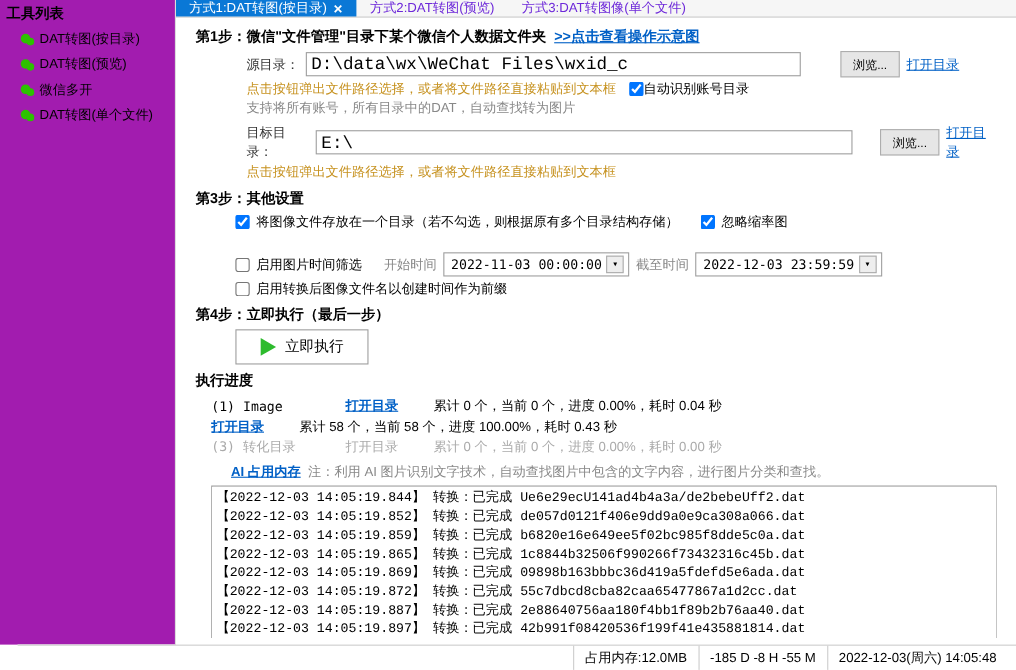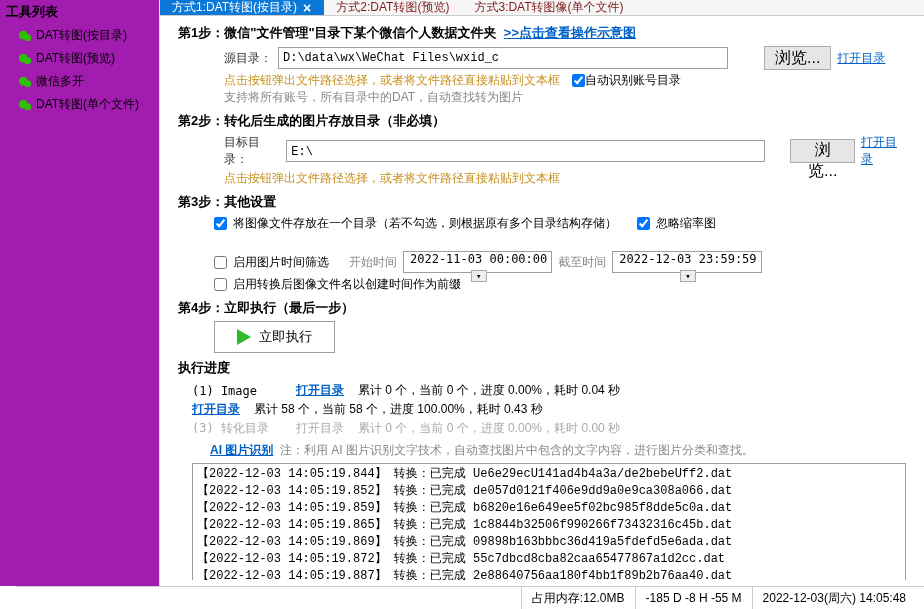--- a/index.html
+++ b/index.html
@@ -5,42 +5,42 @@
   * { box-sizing: border-box; margin: 0; padding: 0; }
   body { font-family: "Microsoft YaHei", "SimSun", sans-serif; font-size: 12px; color: #000; background: #fff; width: 924px; height: 609px; overflow: hidden; position: relative; }
   .app { display: flex; height: 586px; }
   .sidebar { width: 160px; border-right: 1px solid #ddd; background: #a21caf; flex-shrink: 0; }
   .sidebar-header { padding: 3px 6px; font-weight: bold; font-size: 13px; }
   .tree-item { display: flex; align-items: center; gap: 4px; padding: 3px 4px 3px 18px; cursor: pointer; }
   .icon-wechat { width: 14px; height: 14px; display:inline-flex; align-items:center; justify-content:center; }
   .icon-wechat svg { width:14px; height:14px; }
   .content { flex: 1; display: flex; flex-direction: column; overflow: hidden; }
   .tabbar { display: flex; background: #f6f6f6; border-bottom: 1px solid #ccc; height: 16px; align-items: stretch; }
-  .tab { padding: 2px 12px; display: flex; align-items: center; gap: 6px; font-size: 12px; color: #7f1d1d; border-right: 1px solid transparent; }
+  .tab { padding: 2px 12px; display: flex; align-items: center; gap: 6px; font-size: 12px; color: #6d28d9; border-right: 1px solid transparent; }
   .tab.active { background: #0a78d6; color: #fff; }
   .tab .close { font-weight: bold; font-size: 14px; line-height: 1; }
   .panel { padding: 8px 18px; overflow: auto; height: calc(100% - 22px); }
   .step { margin-bottom: 6px; }
   .step-title { font-weight: bold; font-size: 13px; margin-bottom: 4px; }
   .link { color: #0160c6; text-decoration: underline; cursor: pointer; }
   .link-b { font-weight: bold; }
   .row { display: flex; align-items: center; gap: 6px; margin: 2px 0 2px 46px; }
   .label { color: #333; }
-  .field { height: 22px; border: 1px solid #9e9e9e; padding: 0 4px; font-family: Consolas, "Courier New", monospace; font-size: 12px; background:#fff; }
-  .btn { height: 24px; min-width: 54px; background: #e6e6e6; border: 1px solid #adadad; padding: 0 10px; cursor: pointer; font-size: 16px; }
+  .field { height: 22px; border: 1px solid #9e9e9e; padding: 0 4px; font-family: Consolas, "Courier New", monospace; font-size: 16px; background:#fff; }
+  .btn { height: 24px; min-width: 54px; background: #e6e6e6; border: 1px solid #adadad; padding: 0 10px; cursor: pointer; font-size: 11px; }
   .hint { color: #c6911e; margin-left: 46px; font-size: 12px; }
   .subhint { color: #888; margin-left: 46px; }
   .checkbox-row { display: flex; align-items: center; gap: 6px; margin-left: 36px; }
   .checkbox { width: 13px; height: 13px; }
-  .datebox { height: 22px; border: 1px solid #9e9e9e; padding: 0 4px 0 6px; font-family: Consolas, monospace; display:flex; align-items:center; gap:4px; background:#fff;flex-direction:column;}
+  .datebox { height: 22px; border: 1px solid #9e9e9e; padding: 0 4px 0 6px; font-family: Consolas, monospace; display:flex; align-items:center; gap:4px; background:#fff;}
   .date-icon { width:16px; height:16px; background:#eee; border:1px solid #aaa; display:flex; align-items:center; justify-content:center; font-size:9px;}
   .execute-btn { display: flex; align-items: center; gap: 8px; border: 1px solid #9e9e9e; background: #fff; padding: 6px 22px; cursor: pointer; margin-left: 36px; }
   .play { width: 0; height: 0; border-top: 8px solid transparent; border-bottom: 8px solid transparent; border-left: 14px solid #2dbb2d; }
   .progress-list { margin-left: 14px; font-size: 12px; }
-  .progress-list .prow { display:flex; gap:14px; align-items:center; padding:1px 0;}
+  .progress-list .prow { display:flex; gap:32px; align-items:center; padding:1px 0;}
   .prow .idx { font-family: Consolas, monospace; width: 90px; }
   .prow.disabled { color: #aaa; }
   .ai-row { margin: 4px 0 4px 18px; font-size:12px; }
   .log { margin: 2px 0 0 14px; border: 1px solid #9e9e9e; background: #fff; font-family: Consolas, "Courier New", monospace; font-size: 12px; height: 152px; overflow:auto; padding:1px 4px; white-space: pre; }
   .statusbar { position:absolute; bottom:0; left:16px; right:0; height:23px; border-top:1px solid #ccc; display:flex; align-items:center; justify-content:flex-end; padding:0 8px; font-size:12px; gap:0; background:#fff;}
   .statusbar .seg { border-left:1px solid #ccc; padding:0 10px; height:100%; display:flex; align-items:center;}
 </style>
 </head>
 <body>
 
@@ -116,21 +116,20 @@
         <div style="display:flex; align-items:center;">
           <div class="hint">点击按钮弹出文件路径选择，或者将文件路径直接粘贴到文本框</div>
           <span style="width:12px"></span>
           <input type="checkbox" class="checkbox" checked="" style="">
           <span>自动识别账号目录</span>
         </div>
         <div class="subhint">支持将所有账号，所有目录中的DAT，自动查找转为图片</div>
       </div>
 
       <div class="step">
-        <div class="step-title">第2步：转化后生成的图片存放目录（非必填）</div>
         <div class="row">
           <span class="label">目标目录：</span>
           <input class="field" style="width: 510px;" value="E:\                                                              \转换后目录\20221203-140517">
           <span style="width:14px"></span>
           <button class="btn">浏览...</button>
           <span class="link">打开目录</span>
         </div>
         <div class="hint">点击按钮弹出文件路径选择，或者将文件路径直接粘贴到文本框</div>
       </div>
 
@@ -183,21 +182,21 @@
           <div class="prow">
             <span class="link link-b">打开目录</span>
             <span>累计 58 个，当前 58 个，进度 100.00%，耗时 0.43 秒</span>
           </div>
           <div class="prow disabled">
             <span class="idx">(3) 转化目录</span>
             <span>打开目录</span>
             <span>累计 0 个，当前 0 个，进度 0.00%，耗时 0.00 秒</span>
           </div>
           <div class="ai-row">
-            <span class="link link-b">AI 图片识别</span>
+            <span class="link link-b">AI 占用内存</span>
             &nbsp;<span style="color:#888">注：利用 AI 图片识别文字技术，自动查找图片中包含的文字内容，进行图片分类和查找。</span>
           </div>
         </div>
         <div class="log" id="logbox">【2022-12-03 14:05:19.844】 转换：已完成 Ue6e29ecU141ad4b4a3a/de2bebeUff2.dat
 【2022-12-03 14:05:19.852】 转换：已完成 de057d0121f406e9dd9a0e9ca308a066.dat
 【2022-12-03 14:05:19.859】 转换：已完成 b6820e16e649ee5f02bc985f8dde5c0a.dat
 【2022-12-03 14:05:19.865】 转换：已完成 1c8844b32506f990266f73432316c45b.dat
 【2022-12-03 14:05:19.869】 转换：已完成 09898b163bbbc36d419a5fdefd5e6ada.dat
 【2022-12-03 14:05:19.872】 转换：已完成 55c7dbcd8cba82caa65477867a1d2cc.dat
 【2022-12-03 14:05:19.887】 转换：已完成 2e88640756aa180f4bb1f89b2b76aa40.dat

